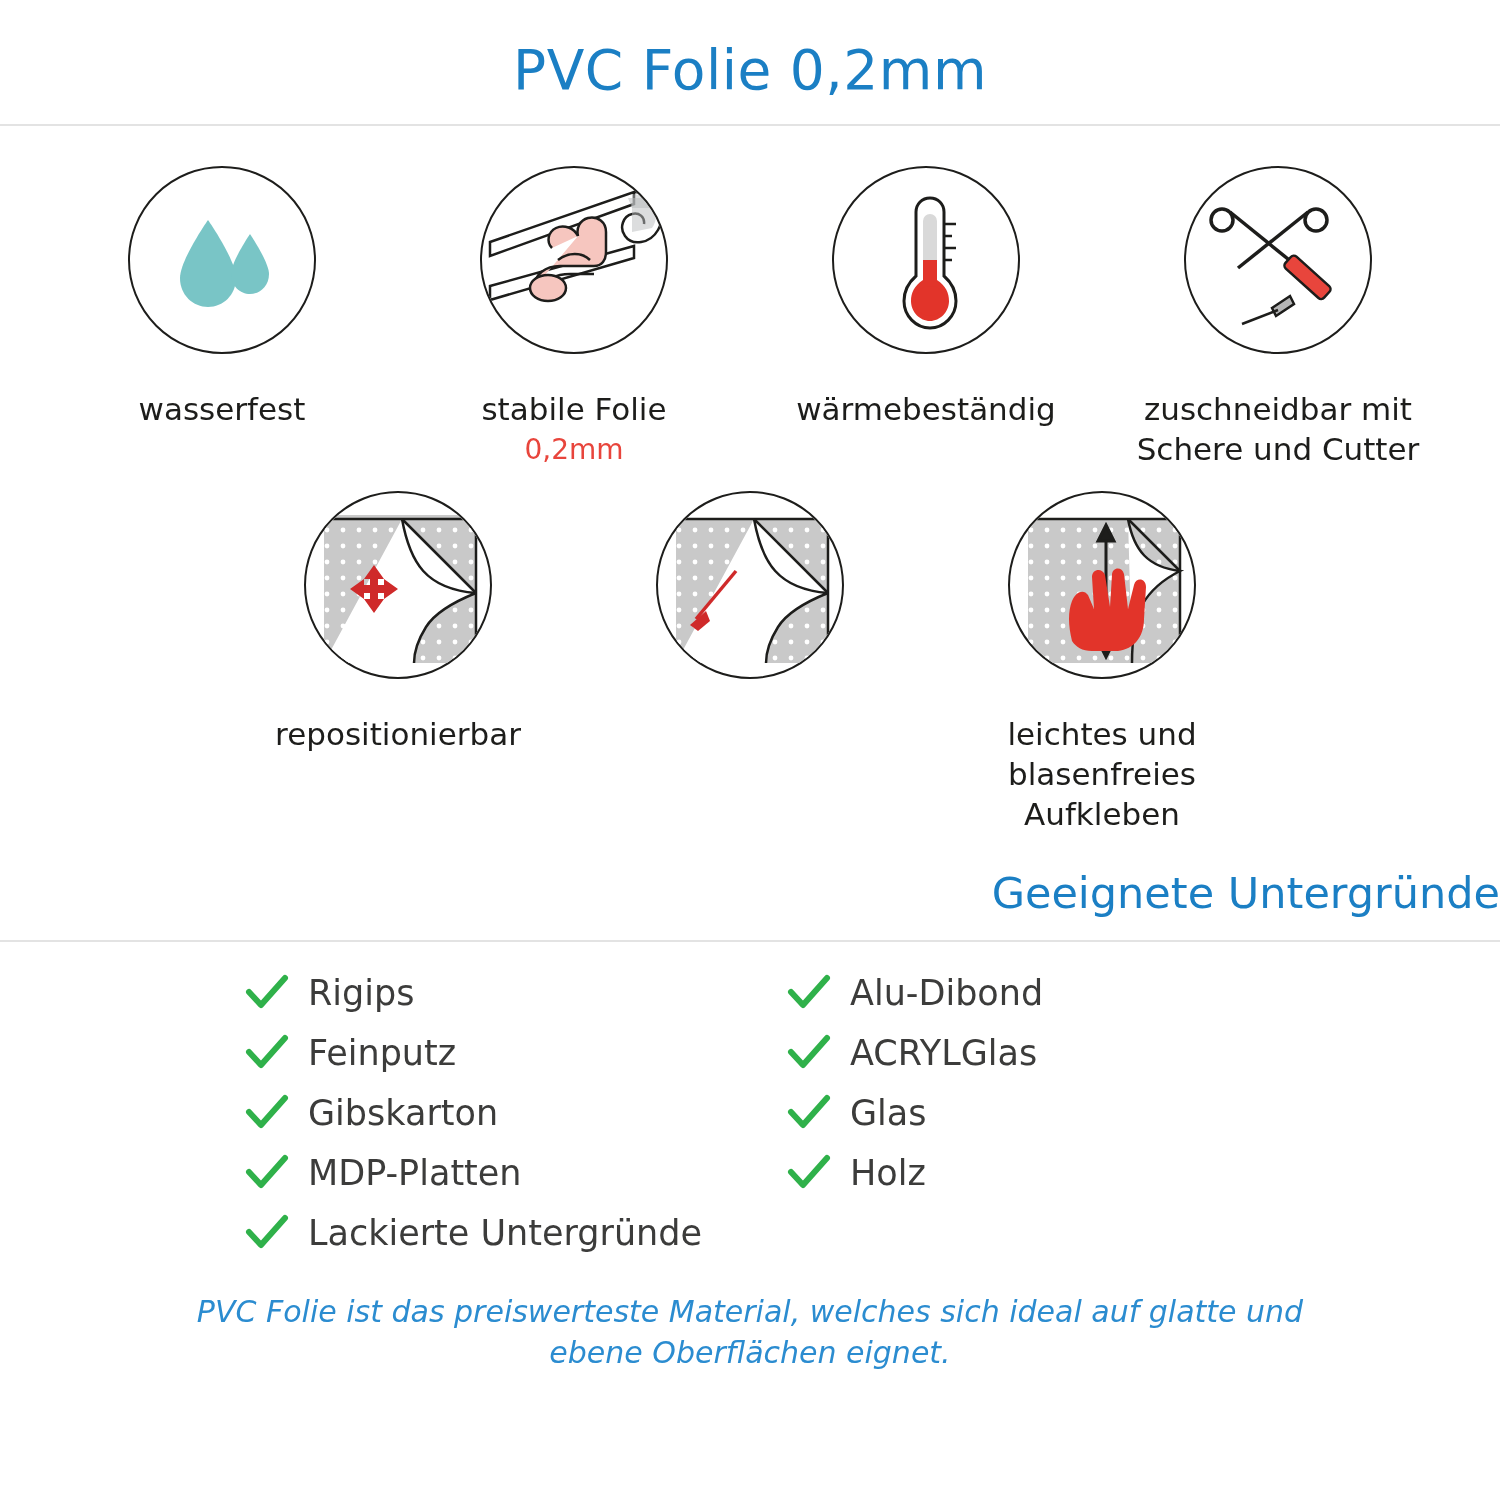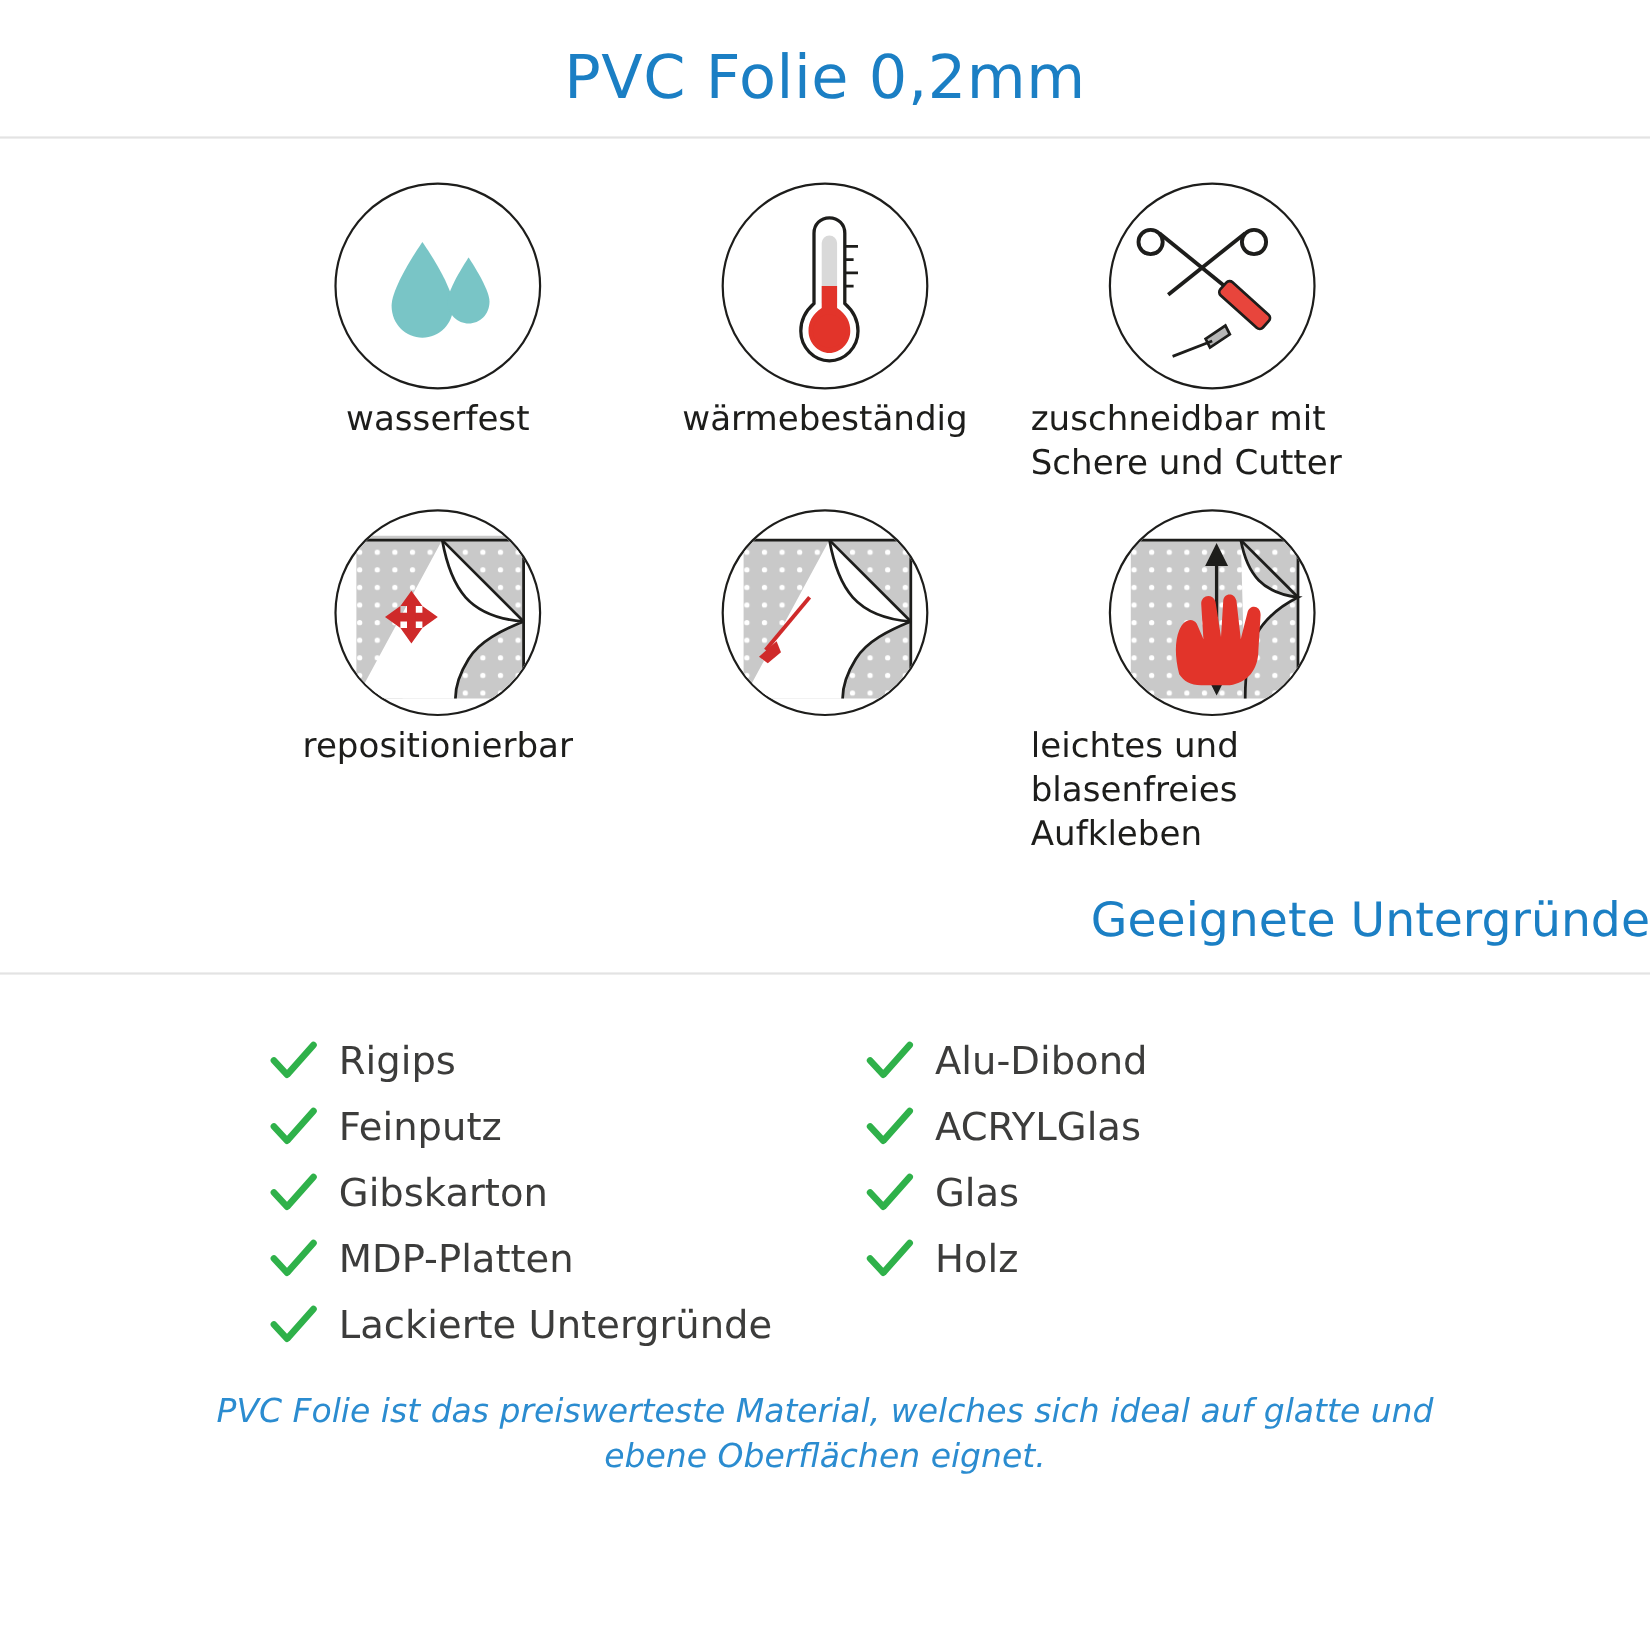--- a/index.html
+++ b/index.html
@@ -58,39 +58,39 @@
   .circle {
     width: 188px; height: 188px;
     border: 2.5px solid #1d1d1b;
     border-radius: 50%;
     position: relative;
     overflow: hidden;
     background: #fff;
   }
   .circle svg { display: block; }
   .caption {
-    margin-top: 8px;
-    text-align: left;
+    margin-top: 36px;
+    text-align: center;
     font-size: 31px;
     color: #1d1d1b;
     line-height: 1.28;
     max-width: 330px;
   }
   .caption .red {
     display: block;
     color: #e8453c;
     font-size: 28px;
     margin-top: 2px;
   }
 
   
   .substrates {
     display: flex;
     justify-content: center;
-    padding-top: 56px;
+    padding-top: 28px;
     gap: 72px;
   }
   .subcol { width: 470px; }
   .subitem {
     display: flex;
     align-items: center;
     margin-bottom: 14px;
     height: 46px;
   }
   .check {
@@ -133,20 +133,45 @@
               <path d="M78 52 C78 52 50 92 50 110 C50 127 63 139 78 139 C93 139 106 127 106 110 C106 92 78 52 78 52 Z" fill="#79c5c6"></path>
               <path d="M120 66 C120 66 101 94 101 106 C101 118 110 126 120 126 C130 126 139 118 139 106 C139 94 120 66 120 66 Z" fill="#79c5c6"></path>
             </svg>
           </span>
         </div>
         <div class="caption">
           <span>wasserfest</span>
         </div>
       </div>
 
+      <div class="feature">
+        <div class="circle">
+          <span>
+            <svg width="188" height="188" viewBox="0 0 188 188">
+
+              <path d="M8 74 L152 24 L152 36 L8 88 Z" fill="#ffffff" stroke="#1d1d1b" stroke-width="2.5"></path>
+              <path d="M8 118 L152 78 L152 90 L8 132 Z" fill="#ffffff" stroke="#1d1d1b" stroke-width="2.5"></path>
+
+              <path d="M152 24 C176 24 186 44 176 62 C168 76 150 78 143 68 C137 60 141 48 150 46 C157 44 163 49 162 56" fill="none" stroke="#1d1d1b" stroke-width="2.5"></path>
+              <path d="M146 30 L162 30 L168 40 L150 40 Z" fill="#b9bcbe" opacity="0.55"></path>
+              <path d="M150 26 C170 26 180 46 170 60 L150 64 Z" fill="#b9bcbe" opacity="0.5"></path>
+
+              <path d="M52 120 C52 106 64 98 78 98 L112 98 C120 98 124 92 124 84 L124 64 C124 54 116 48 106 50 C98 52 94 60 96 68" fill="#f6c6bf" stroke="#1d1d1b" stroke-width="2.5"></path>
+              <path d="M96 68 C92 60 82 56 74 60 C66 64 64 74 70 80" fill="#f6c6bf" stroke="#1d1d1b" stroke-width="2.5"></path>
+              <path d="M56 122 C62 112 74 106 88 106 L112 106" fill="none" stroke="#1d1d1b" stroke-width="2.5"></path>
+              <path d="M76 92 C86 84 100 84 108 92" fill="none" stroke="#1d1d1b" stroke-width="2.5"></path>
+              <ellipse cx="66" cy="120" rx="18" ry="13" fill="#f6c6bf" stroke="#1d1d1b" stroke-width="2.5"></ellipse>
+            </svg>
+          </span>
+        </div>
+        <div class="caption">
+          <span>stabile Folie</span>
+          <span class="red">0,2mm</span>
+        </div>
+      </div>
 
       <div class="feature">
         <div class="circle">
           <span>
             <svg width="188" height="188" viewBox="0 0 188 188">
               <path d="M82 44 C82 36 88 30 96 30 C104 30 110 36 110 44 L110 108 C118 115 122 124 122 133 C122 148 110 160 96 160 C82 160 70 148 70 133 C70 124 74 115 82 108 Z" fill="#ffffff" stroke="#1d1d1b" stroke-width="3"></path>
               <rect x="89" y="46" width="14" height="68" rx="7" fill="#d9d9d9"></rect>
               <path d="M89 92 L103 92 L103 112 C112 118 115 125 115 133 C115 144 106 153 96 153 C86 153 77 144 77 133 C77 125 80 118 89 112 Z" fill="#e2342a"></path>
               <circle cx="96" cy="133" r="15" fill="#e2342a"></circle>
               <g stroke="#1d1d1b" stroke-width="2.5">

